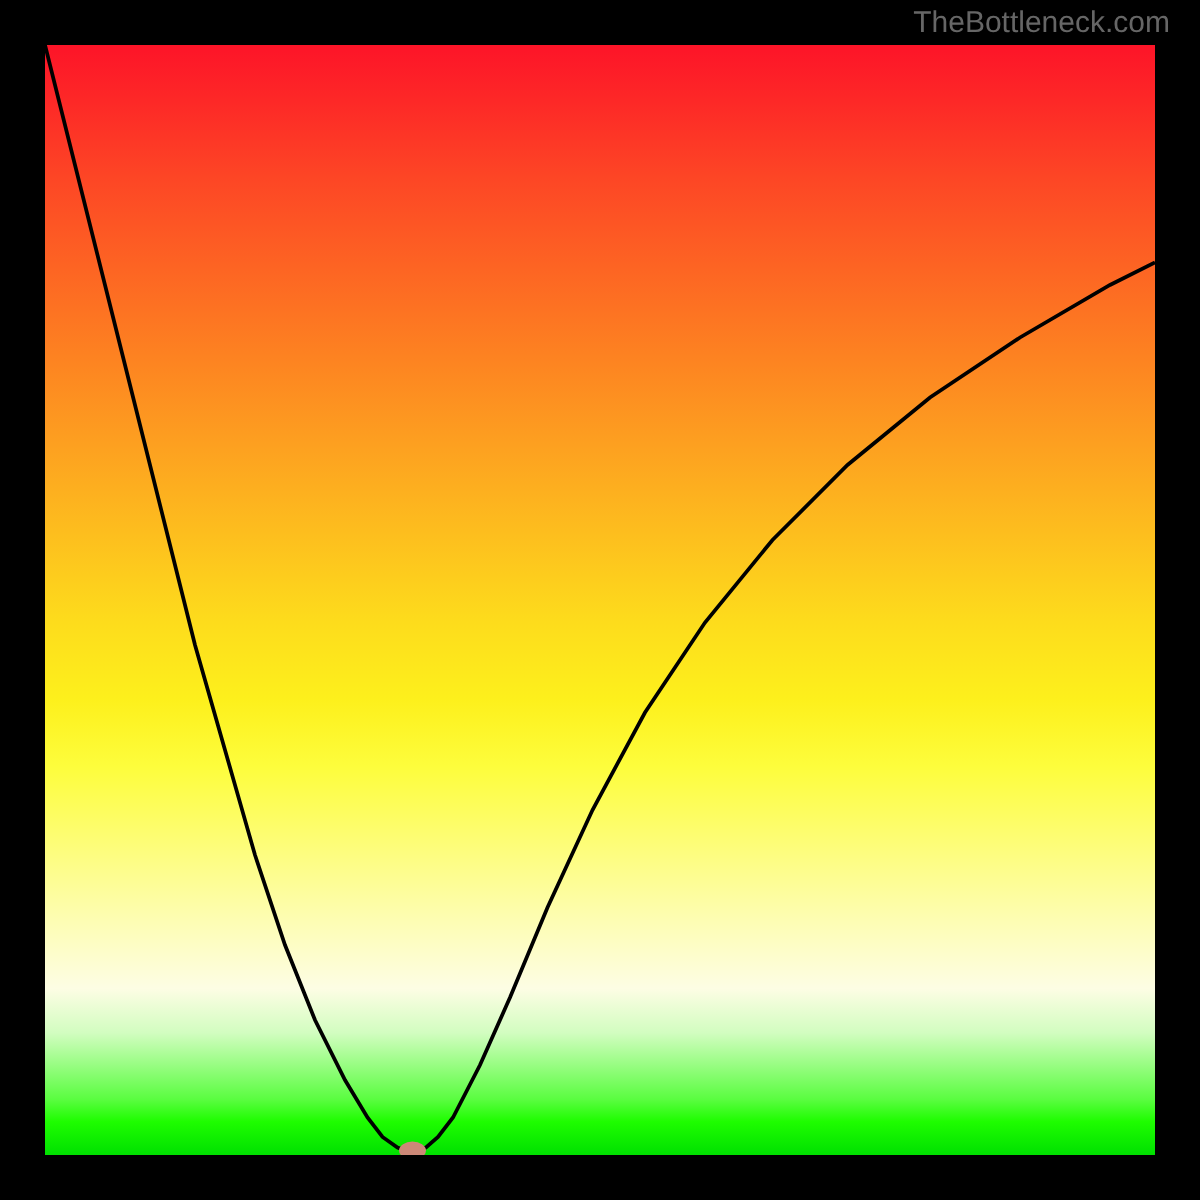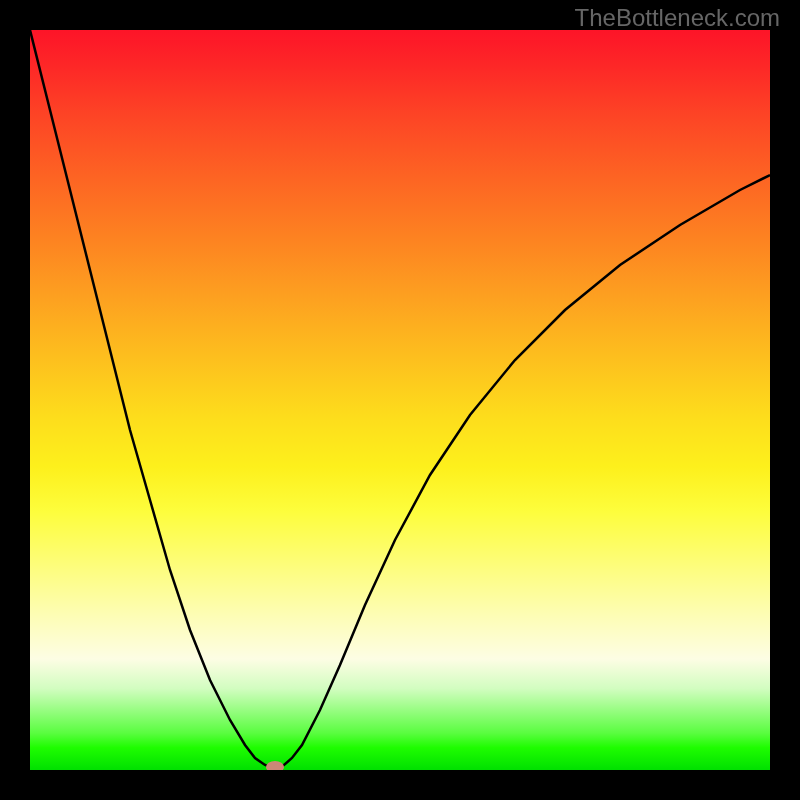--- a/index.html
+++ b/index.html
@@ -12,21 +12,21 @@
       height: 800px;
       background: #000;
       position: relative;
       font-family: Arial, sans-serif;
     }
     .watermark {
       position: absolute;
       top: 4px;
       right: 20px;
       color: #666;
-      font-size: 24px;
+      font-size: 20px;
       font-weight: normal;
       z-index: 10;
     }
     .plot-area {
       position: absolute;
       left: 30px;
       top: 30px;
       width: 740px;
       height: 740px;
       overflow: hidden;

